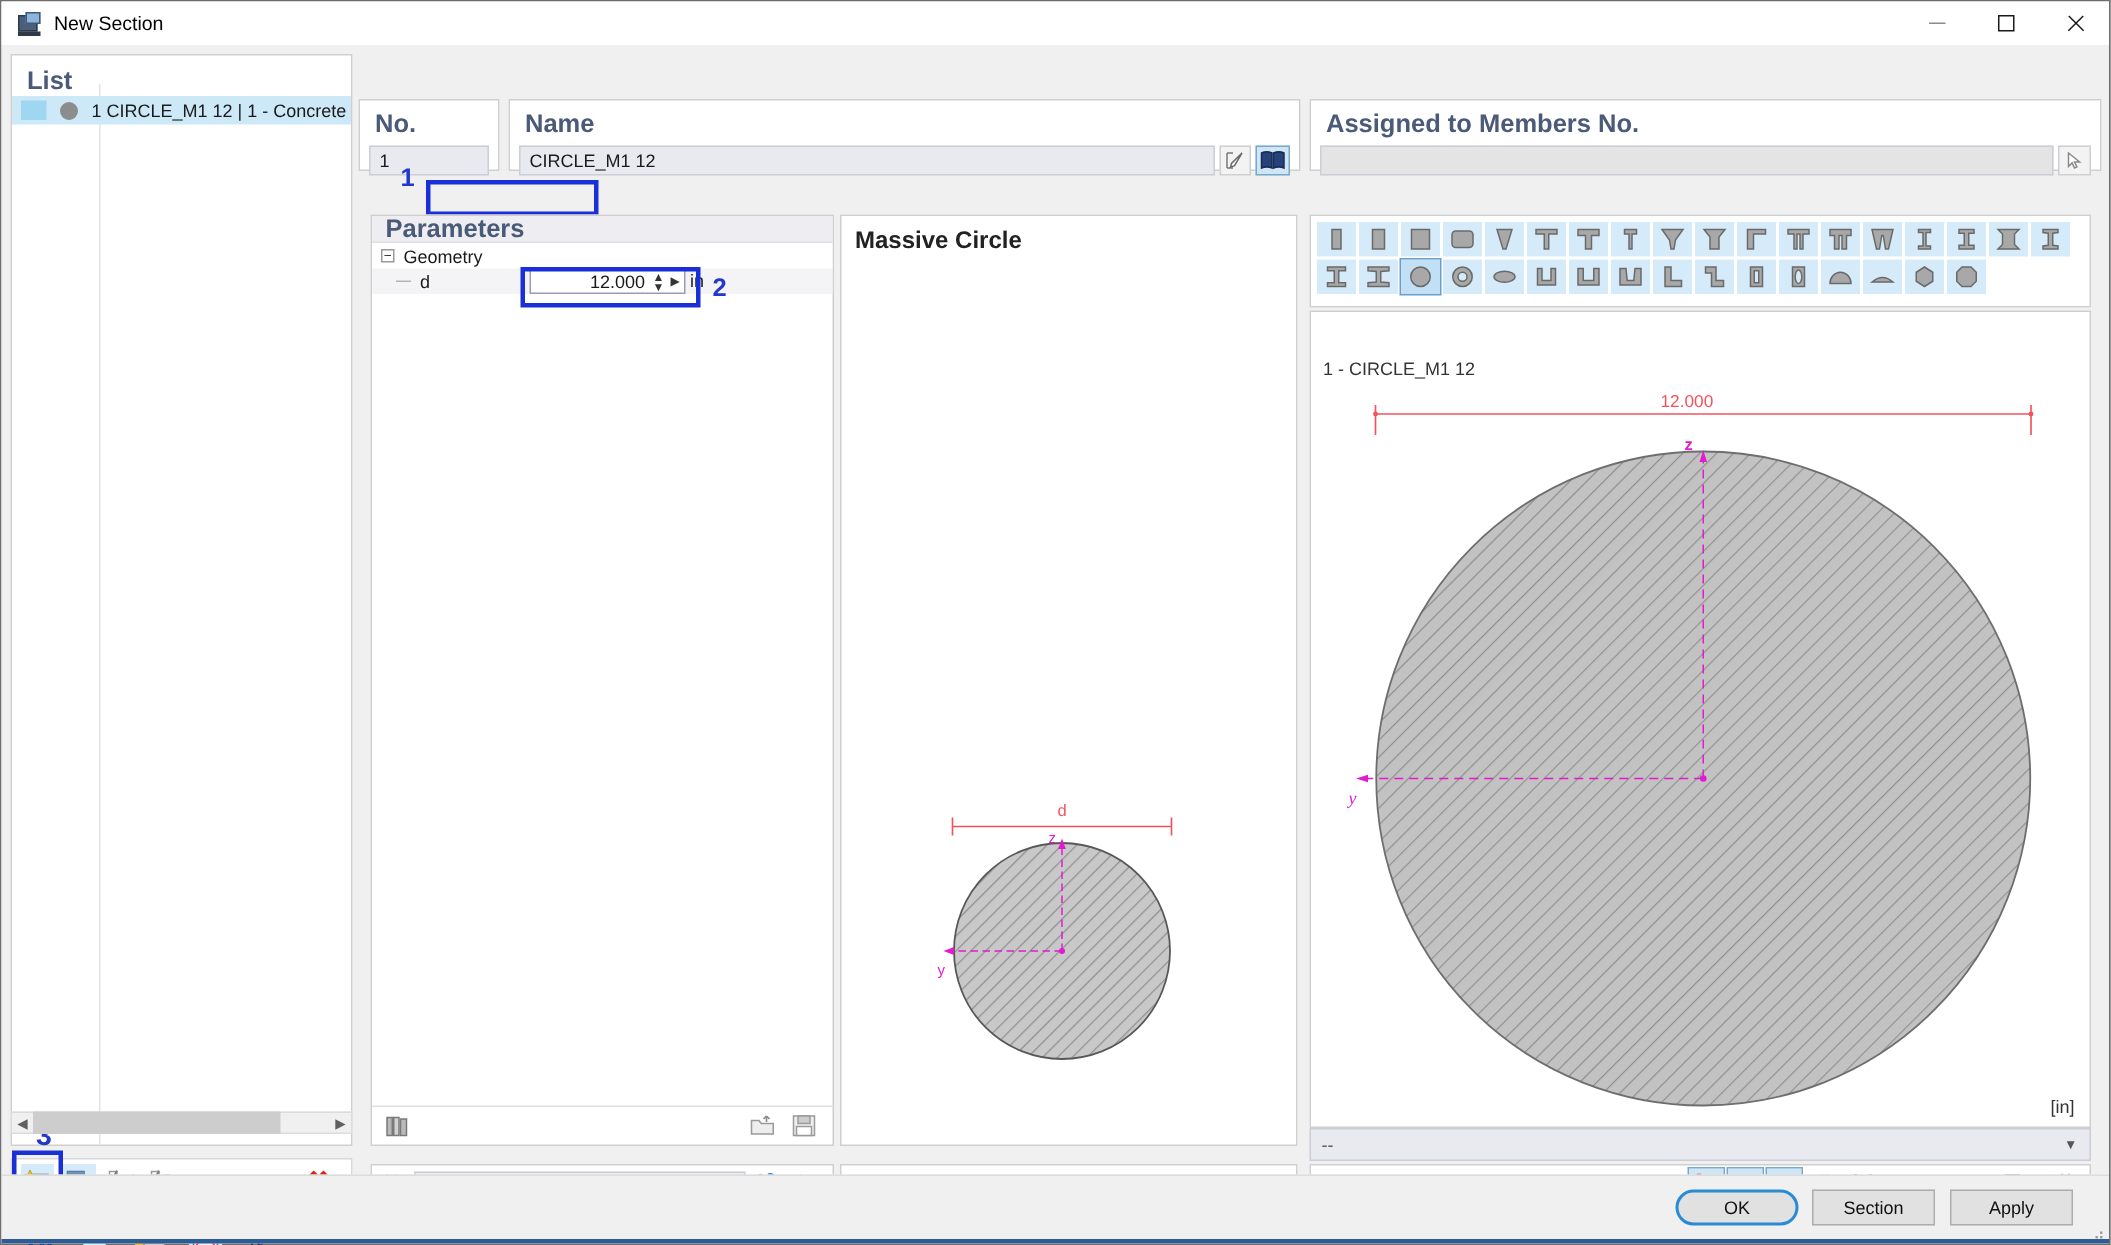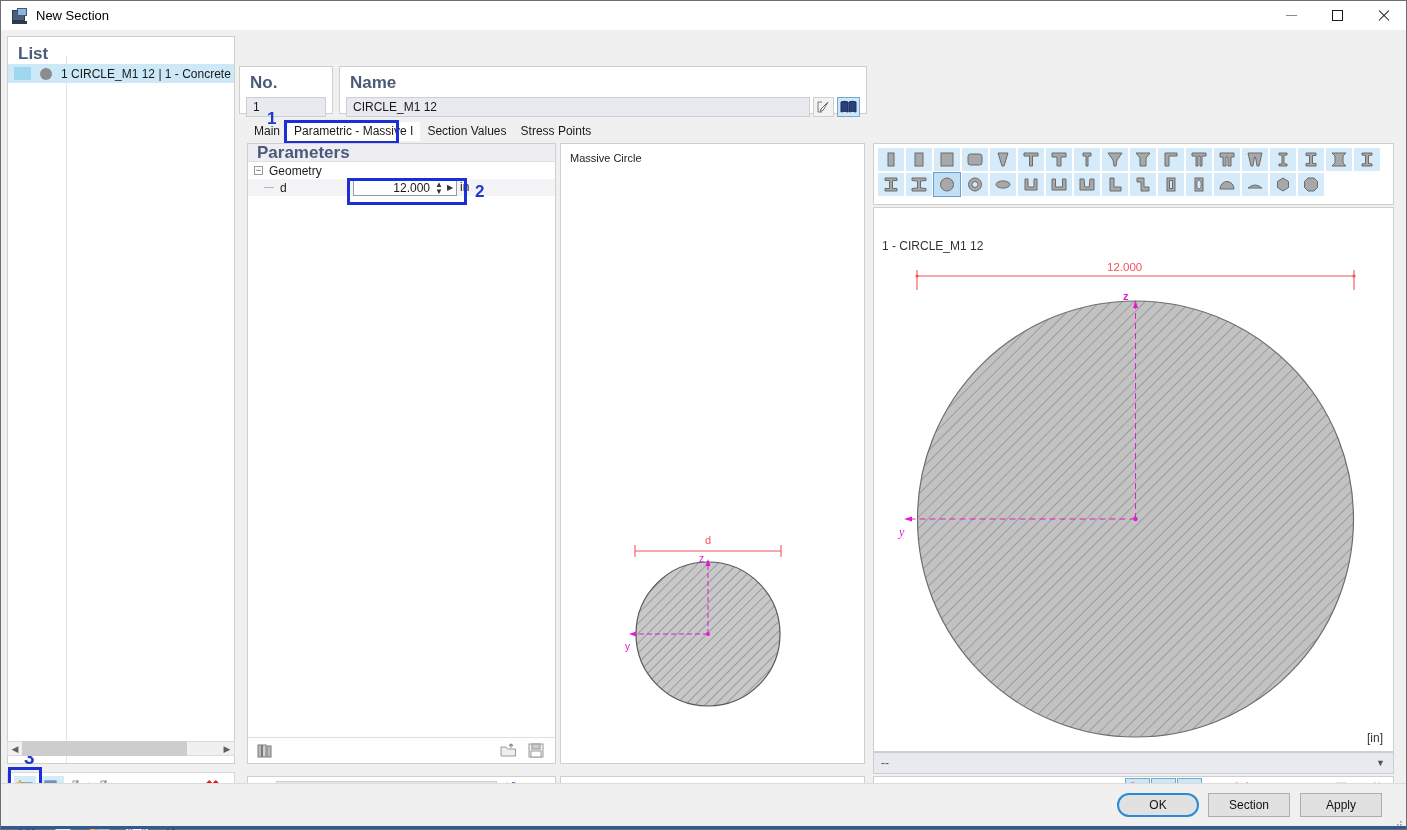--- a/index.html
+++ b/index.html
@@ -172,21 +172,21 @@
     flex:1; height:19px; margin-left:4px; background:#e9e9f0; border:1px solid #cdcdd8;
     display:flex; align-items:center; padding-left:6px; font-size:12px; position:relative;
   }
   .fav-caret { position:absolute; right:7px; font-size:9px; color:#555; }
 
   
   .preview-panel {
     position:absolute; left:559px; top:113px; width:305px; height:621px;
     background:#ffffff; border:1px solid #cfcfcf;
   }
-  .preview-title { padding:8px 13px 0 9px; font-size:11px; color:#222; }
+  .preview-title { padding:8px 13px 0 9px; font-size:16px; color:#222;font-weight:bold; }
   .preview-strip {
     position:absolute; left:559px; top:746px; width:305px; height:28px;
     background:#ffffff; border:1px solid #cfcfcf;
   }
 
   
   .shape-panel {
     position:absolute; left:872px; top:113px; width:521px; height:62px;
     background:#ffffff; border:1px solid #cfcfcf;
   }
@@ -373,28 +373,33 @@
         </div>
         <div style="width:23px;height:20px;display:flex;align-items:center;justify-content:center;background:#cfe6f7;border:1px solid #7aa8cc;">
           <svg width="17" height="14" viewBox="0 0 17 14">
             <path d="M1 2 q3.5 -1.5 7 0 v10 q-3.5 -1.5 -7 0 Z" fill="#27427a" stroke="#1a2c55"></path>
             <path d="M16 2 q-3.5 -1.5 -7 0 v10 q3.5 -1.5 7 0 Z" fill="#27427a" stroke="#1a2c55"></path>
           </svg>
         </div>
       </div>
     </div>
 
+    <div class="card" style="left:872px; top:36px; width:528px; height:48px;">
+      <div class="card-title grouplabel">Assigned to Members No.</div>
+      <div style="display:flex; align-items:center; margin:4px 6px 0 6px; gap:3px;">
+        <div class="field" style="flex:1; background:#e4e4e4;"></div>
+        <div style="width:22px;height:20px;display:flex;align-items:center;justify-content:center;background:#f3f3f3;border:1px solid #cfcfcf;">
+          <svg width="13" height="13" viewBox="0 0 13 13">
+            <path d="M2 1 L2 10 L4.4 7.6 L6 11 L7.6 10.2 L6 7 L9.4 7 Z" fill="#fff" stroke="#8a8a8a"></path>
+          </svg>
+        </div>
+      </div>
+    </div>
 
     <div class="annot-1">1</div>
-    <div class="tabrow">
-      <div class="tab">Main</div>
-      <div class="tab active">Parametric - Massive I</div>
-      <div class="tab">Section Values</div>
-      <div class="tab">Stress Points</div>
-    </div>
     <div class="annot-box-1"></div>
 
     <div class="param-panel">
       <div class="param-head grouplabel">Parameters</div>
       <div class="param-row group">
         <div class="expander">−</div>
         <div class="param-name">Geometry</div>
       </div>
       <div class="param-row sub">
         <div class="tree-line"></div>

